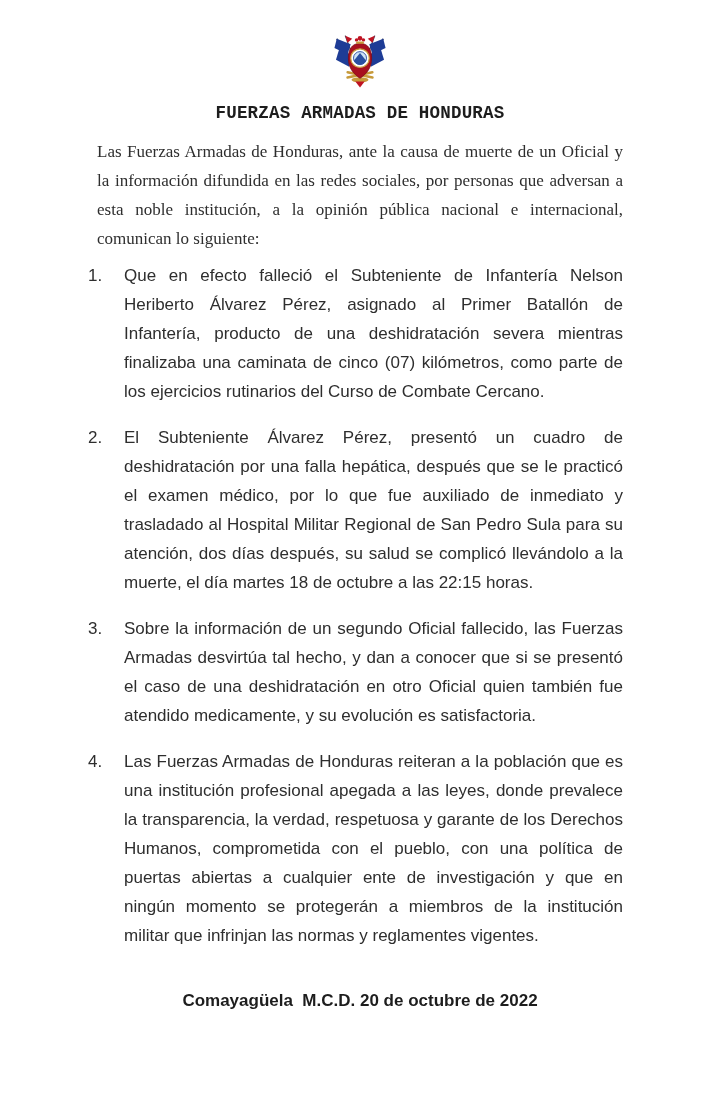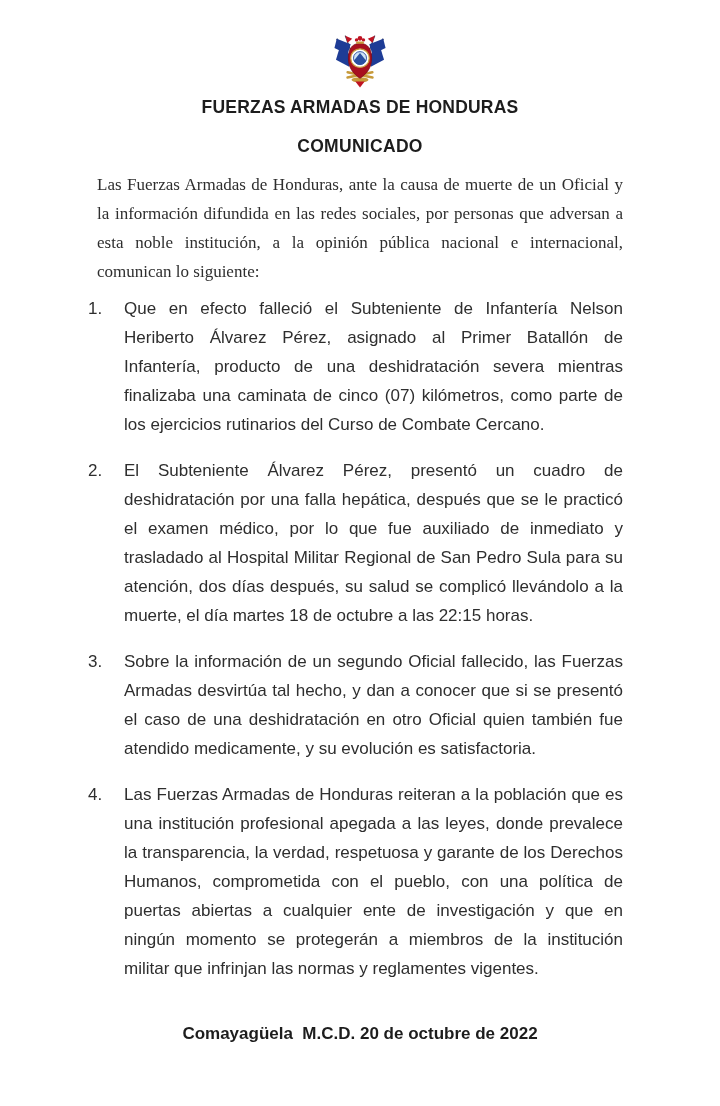--- a/index.html
+++ b/index.html
@@ -18,21 +18,21 @@
 
   
   .emblem {
     display: block;
     margin: 33px auto 0 auto;
     width: 62px;
     height: 58px;
   }
 
   
-  .org-block { margin-top: 5px; }
+  .org-block { margin-top: 11px; font-family: Liberation Mono, monospace; }
   .org-line {
     text-align: center;
     font-weight: bold;
     font-size: 17.5px;
     line-height: 22px;
     color: #1d1d1d;
     letter-spacing: 0.2px;
   }
   .doc-title {
     margin-top: 17px;
@@ -116,21 +116,20 @@
     <circle cx="40" cy="6.5" r="3" style="fill:var(--crest-red)"></circle>
     <circle cx="35.5" cy="8.5" r="2.2" style="fill:var(--crest-red)"></circle>
     <circle cx="44.5" cy="8.5" r="2.2" style="fill:var(--crest-red)"></circle>
     <rect x="35" y="10.5" width="10" height="3" rx="1" style="fill:var(--gold)"></rect>
   </svg>
 
   <div class="org-block">
     <div class="org-line">FUERZAS ARMADAS DE HONDURAS</div>
   </div>
 
-  <div class="doc-title">COMUNICADO</div>
 
   <div class="content">
 
     <p class="intro">Las Fuerzas Armadas de Honduras, ante la causa de muerte de un Oficial y la información difundida en las redes sociales, por personas que adversan a esta noble institución, a la opinión pública nacional e internacional, comunican lo siguiente:</p>
 
     <div class="item">
       <span class="num">1.</span>
       <span>Que en efecto falleció el Subteniente de Infantería Nelson Heriberto Álvarez Pérez, asignado al Primer Batallón de Infantería, producto de una deshidratación severa mientras finalizaba una caminata de cinco (07) kilómetros, como parte de los ejercicios rutinarios del Curso de Combate Cercano.</span>
     </div>
 

